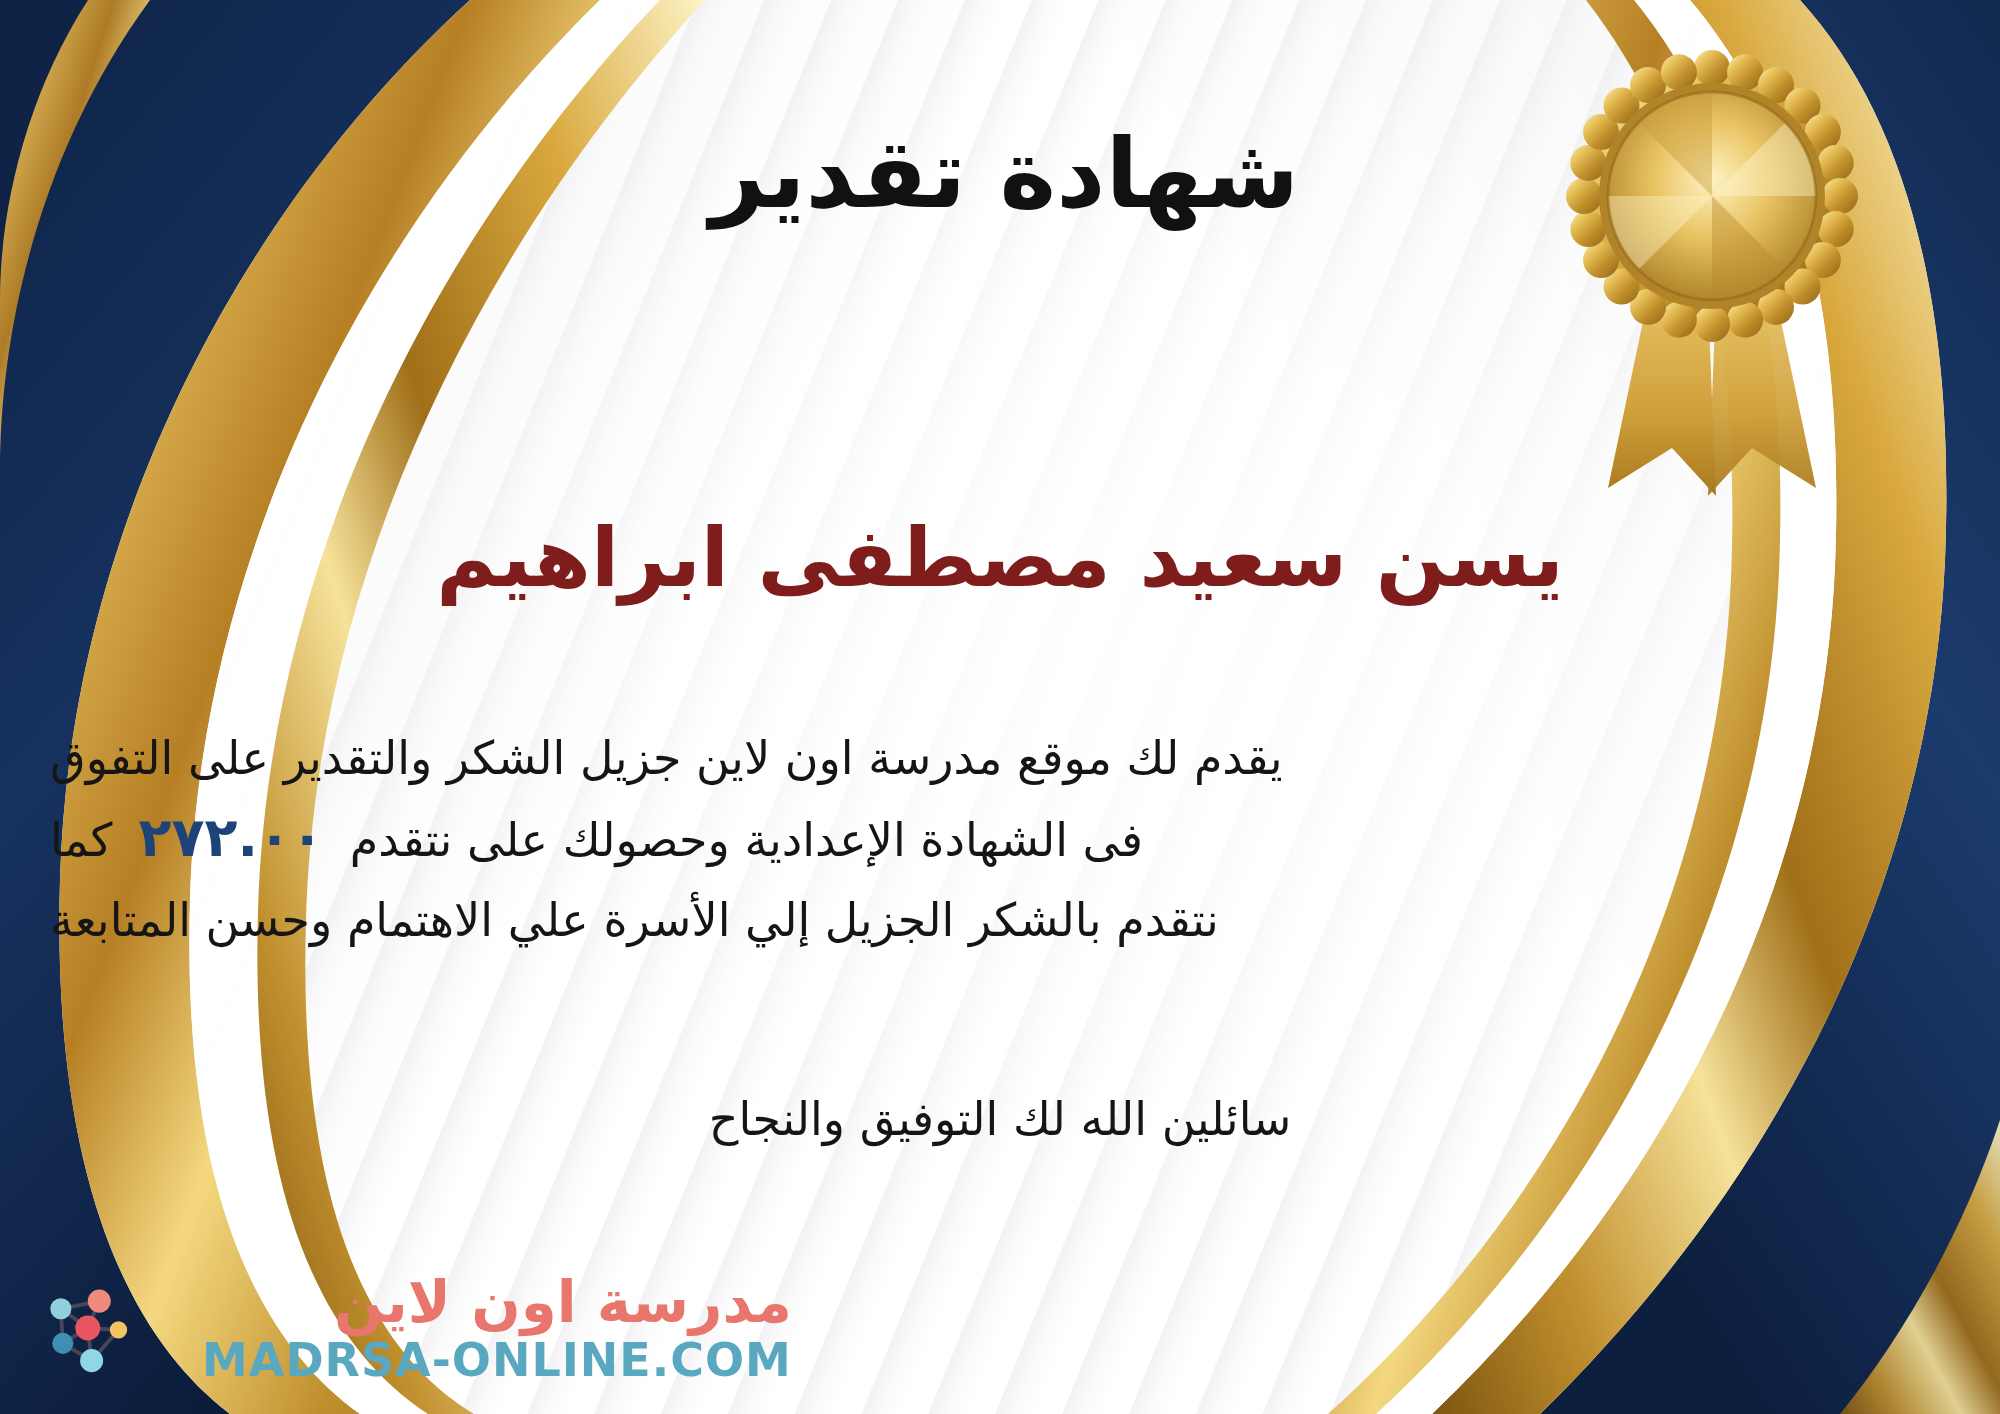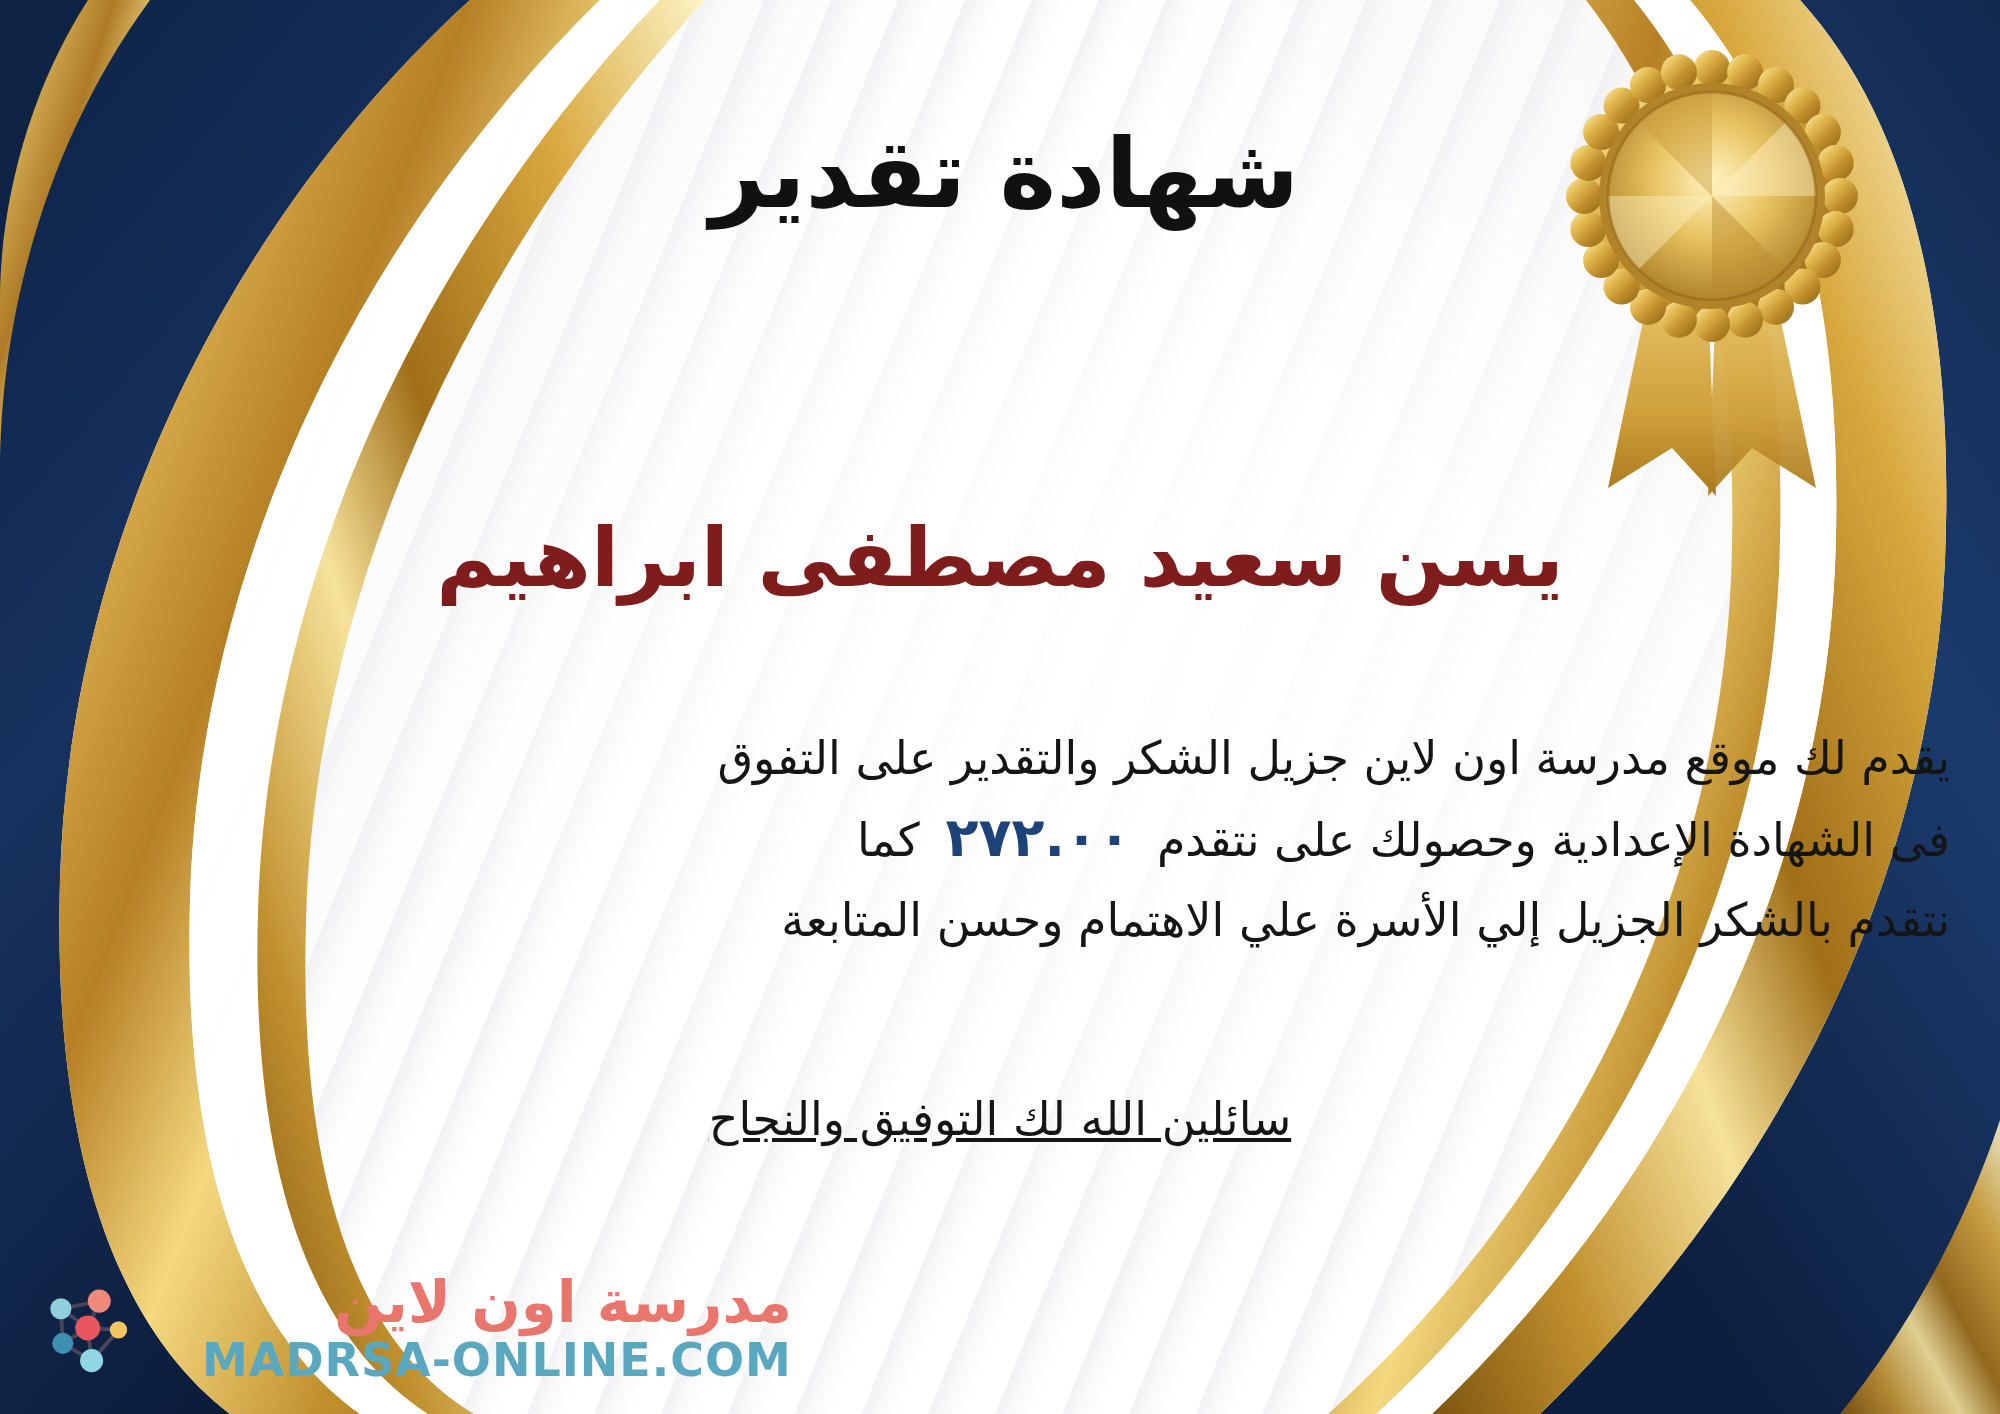--- a/index.html
+++ b/index.html
@@ -64,21 +64,21 @@
     font-size:82px;
     font-weight:700;
     color:#7f1d1d;
     direction:rtl;
   }
 
   .body-block{
     position:absolute;
     top:718px;
     left:50px;right:50px;
-    text-align:right;
+    text-align:left;
     direction:rtl;
     color:#151515;
     font-size:46px;
     line-height:80px;
     font-weight:400;
   }
   .body-line{white-space:nowrap;}
   .score-value{
     color:#1d4379;
     font-weight:700;
@@ -89,21 +89,20 @@
 
   .closing-line{
     position:absolute;
     top:1092px;
     left:0;right:0;
     text-align:center;
     direction:rtl;
     color:#151515;
     font-size:46px;
     font-weight:400;
-    text-decoration:underline;
   }
 
   
   .logo{
     position:absolute;
     left:34px;bottom:28px;
     display:flex;align-items:center;gap:24px;
     direction:rtl;
   }
   .logo-text{display:flex;flex-direction:column;align-items:flex-start;}

